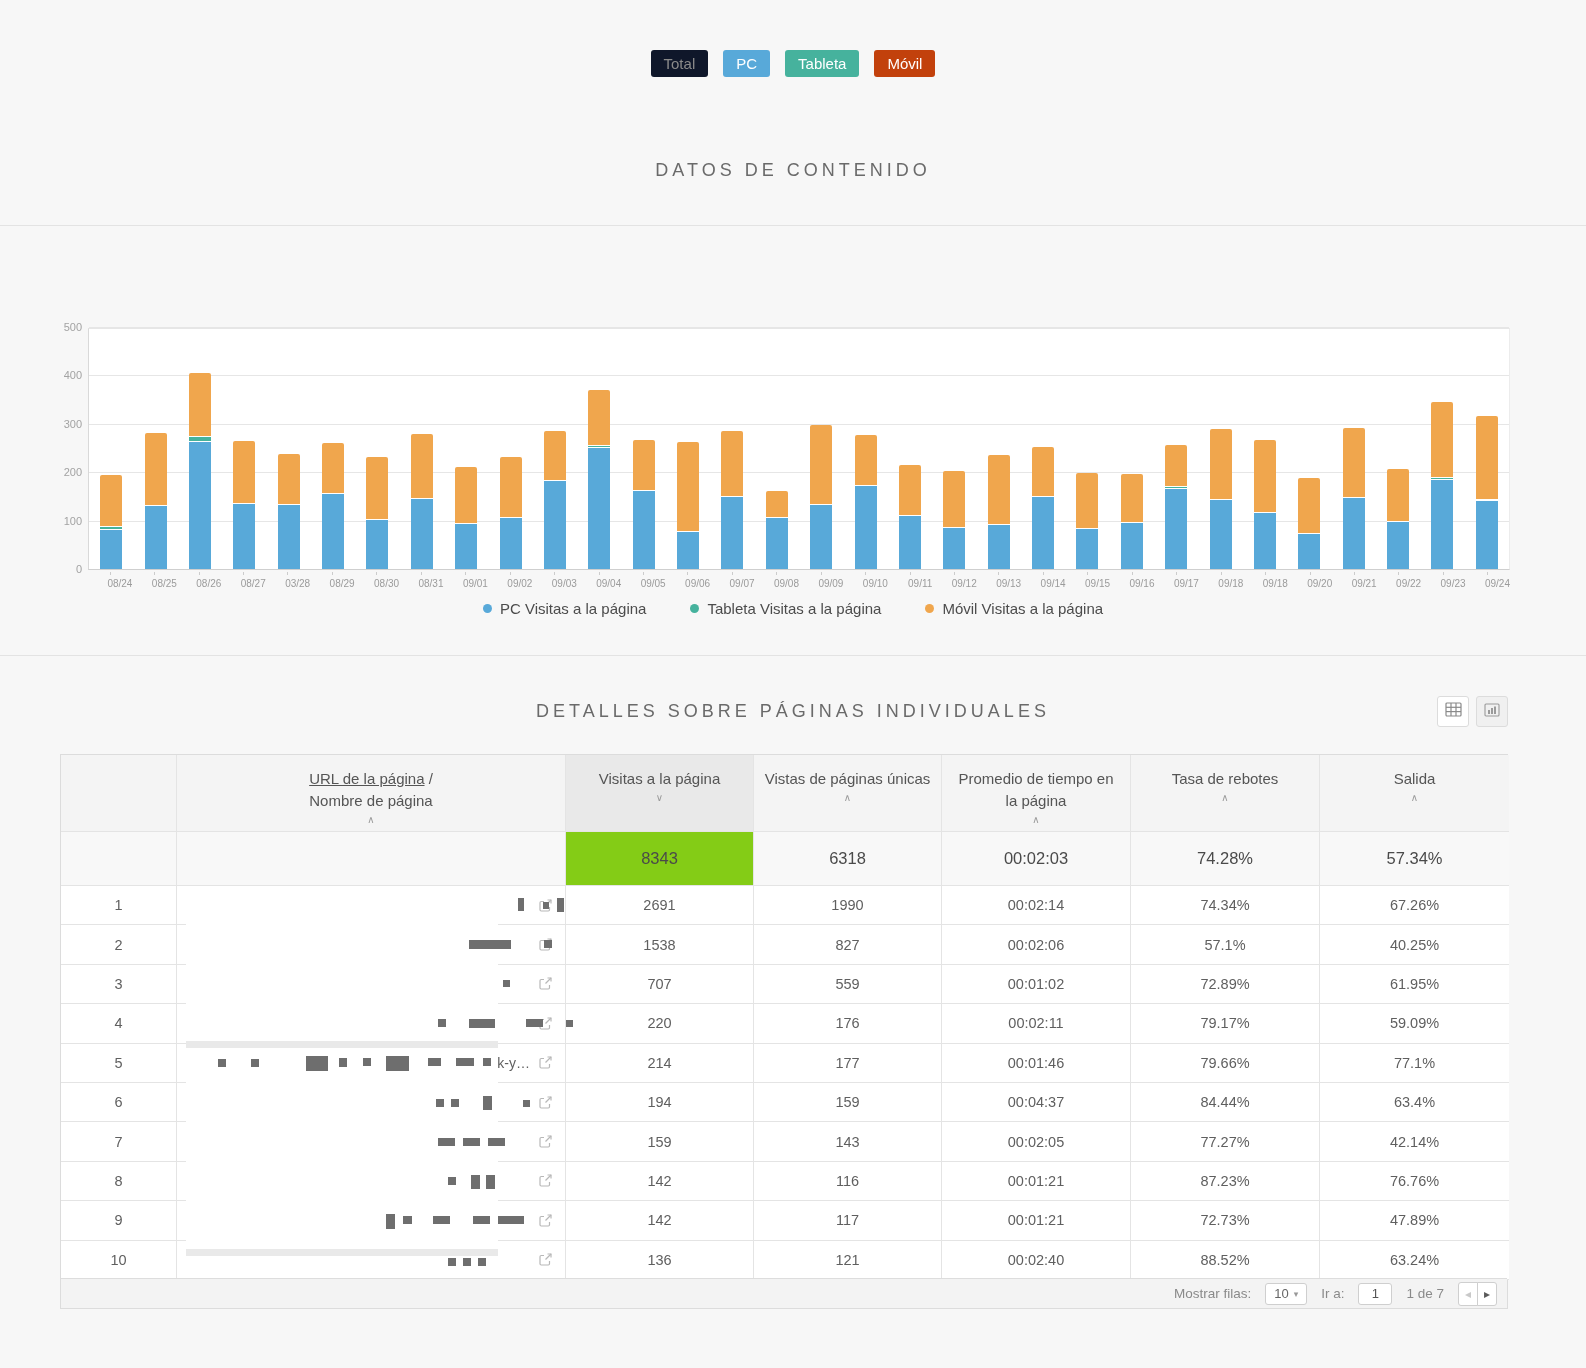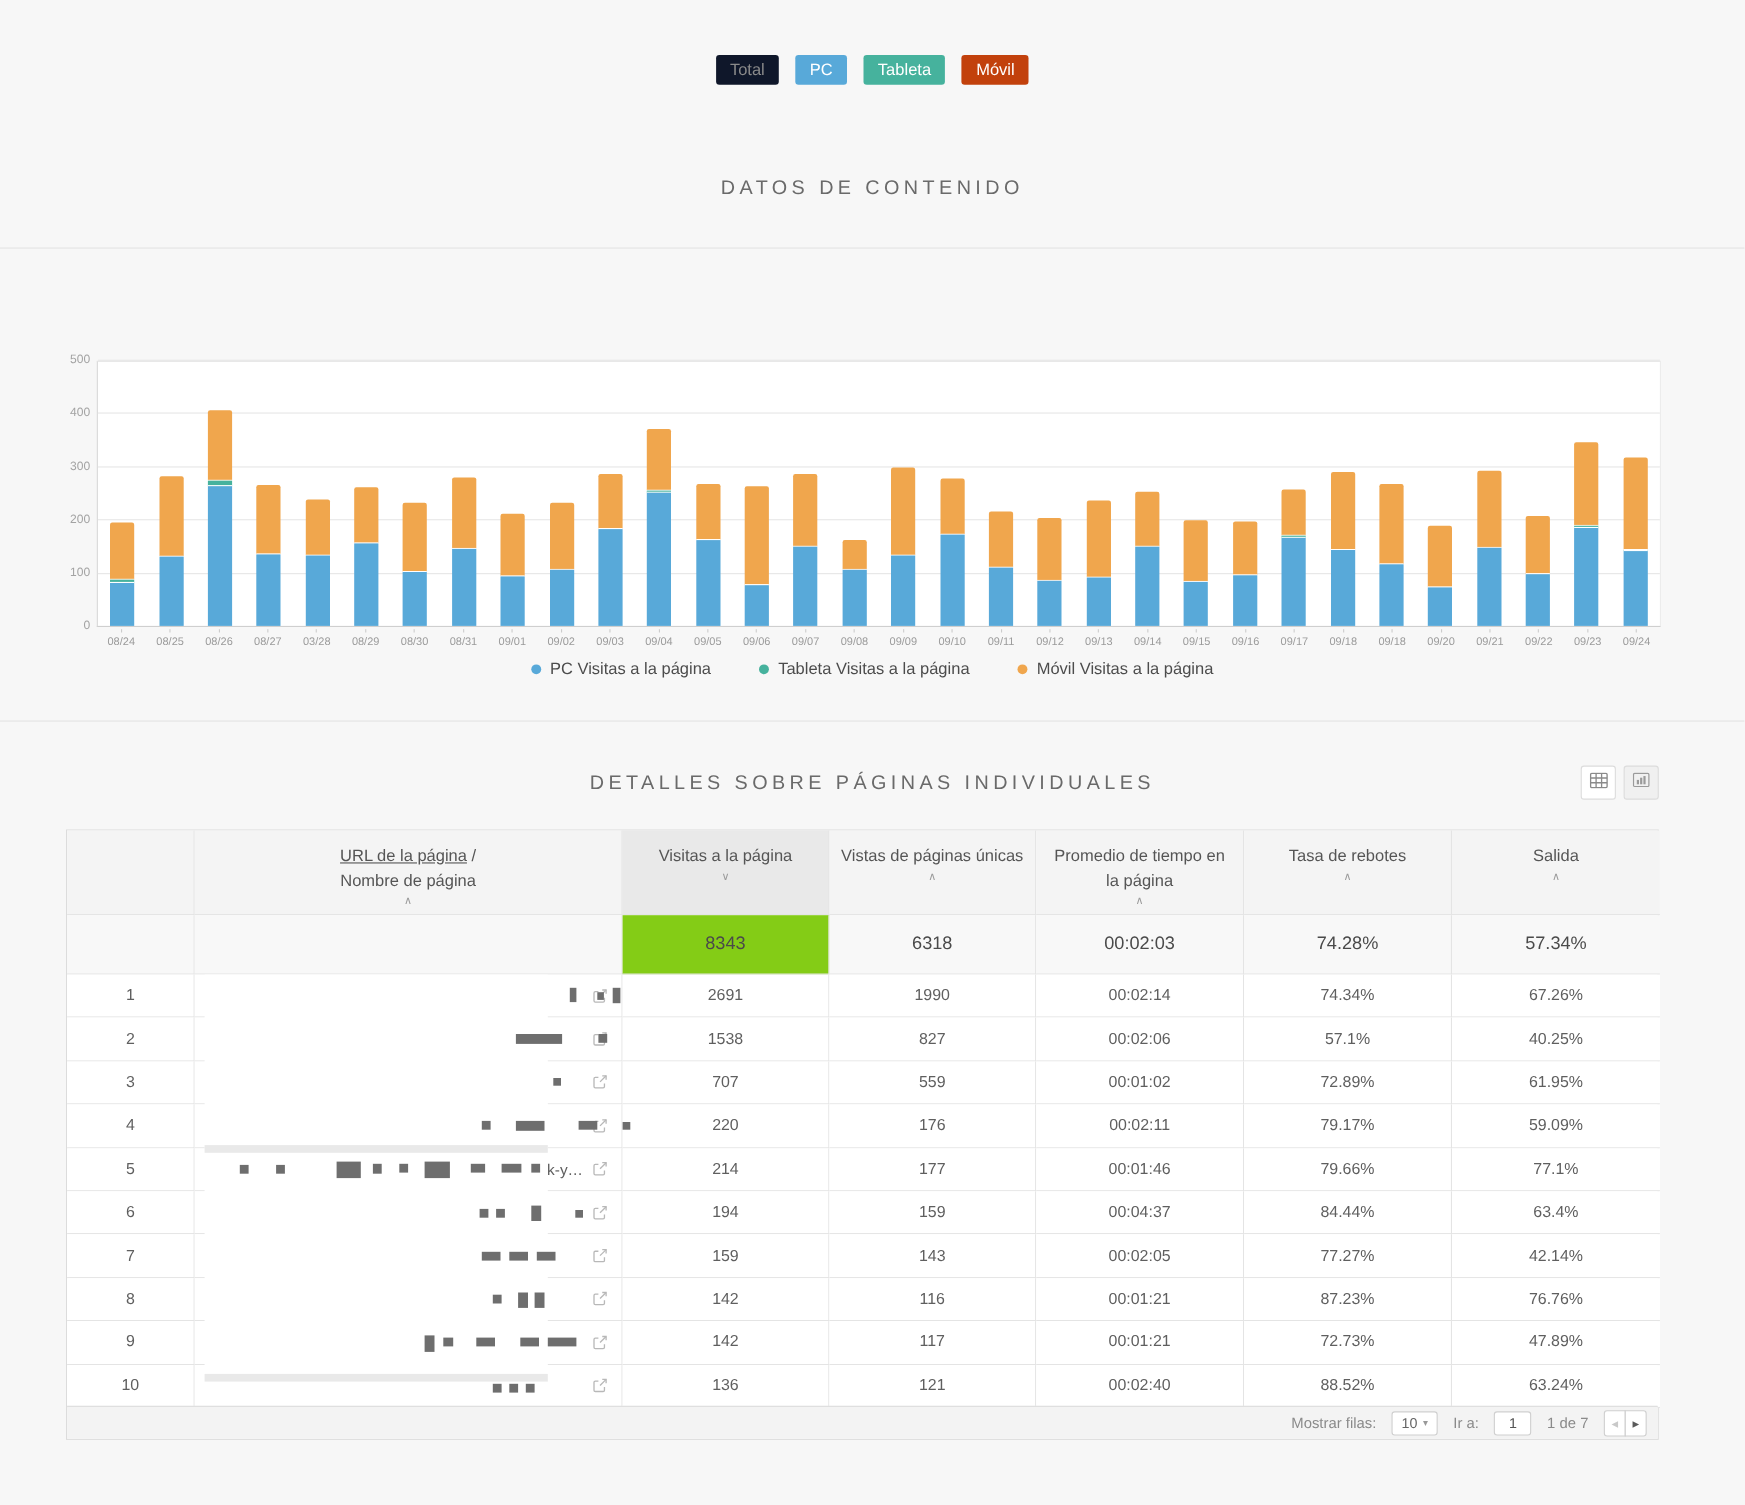--- a/index.html
+++ b/index.html
@@ -35,21 +35,21 @@
   .bars { position:absolute; left:0; bottom:0; width:100%; height:100%;
     display:flex; align-items:flex-end; }
   .bar-slot { flex:1; display:flex; justify-content:center; align-items:flex-end; height:100%; }
   .bar { width:22px; display:flex; flex-direction:column-reverse; }
   .seg { width:100%; }
   .seg.gap { border-bottom:1px solid #fff; }
   .seg.top { border-radius:2px 2px 0 0; }
   .ylabel { position:absolute; left:42px; width:40px; text-align:right;
     font-size:11px; color:#a3a3a3; }
   .xlabels { position:absolute; left:88px; top:346px; width:1422px; display:flex; }
-  .xlabel-slot { flex:1; text-align:center; font-size:10px; color:#9b9b9b; }
+  .xlabel-slot { flex:1; text-align:right; font-size:10px; color:#9b9b9b; }
   .xtick { width:1px; height:3px; background:#cccccc; margin:0 auto 3px auto; }
   .legend { position:absolute; top:374px; left:0; width:100%;
     display:flex; justify-content:center; gap:44px; }
   .legend-item { display:flex; align-items:center; gap:8px; font-size:15px;
     color:#4c4c4c; cursor:pointer; }
   .legend-dot { width:9px; height:9px; border-radius:50%; }
 
   
   #details-title { top:45px; }
   .view-toggles { position:absolute; top:40px; right:78px; display:flex; gap:7px; }

